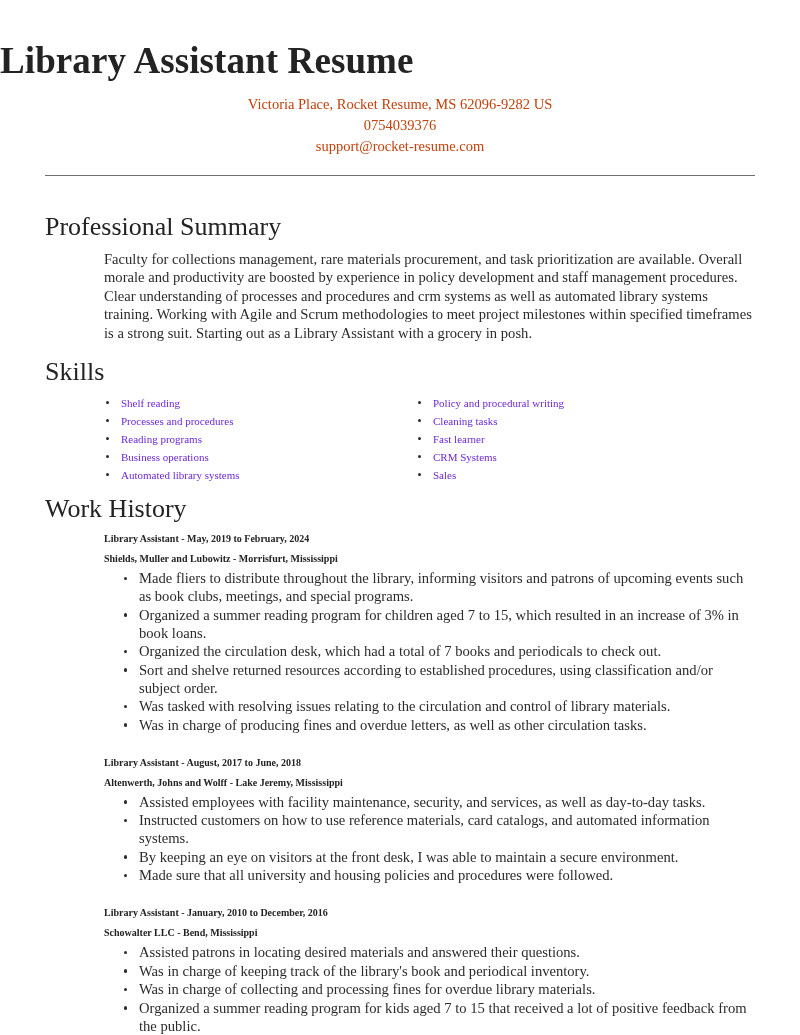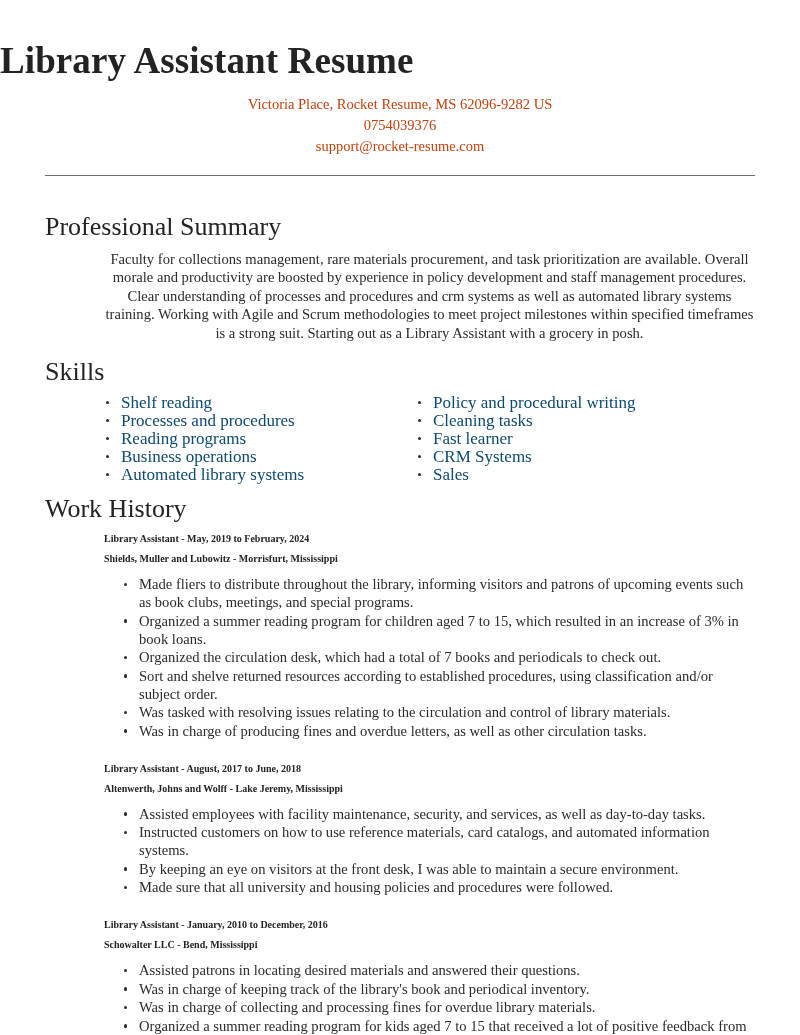--- a/index.html
+++ b/index.html
@@ -65,21 +65,21 @@
   }
   .section-summary { margin-top: 36px; }
   .section-skills  { margin-top: 12px; }
   .section-work    { margin-top: 10px; }
 
   .summary-body {
     margin-left: 59px;
     margin-top: 8px;
     font-size: 14.6px;
     line-height: 18.5px;
-    text-align: center;
+    text-align: left;
     color: #2b2b2b;
   }
 
   
   .skills-wrap {
     display: flex;
     margin-top: 7px;
     margin-left: 59px;
   }
   .skills-col {
@@ -87,24 +87,24 @@
     flex: 0 0 auto;
   }
   ul.plain {
     list-style: none;
     margin: 0;
     padding: 0;
   }
   ul.plain li {
     position: relative;
     padding-left: 17px;
-    font-size: 17px;
+    font-size: 11px;
     line-height: 18px;
     margin-bottom: 0px;
-    color: #0c4a6e;
+    color: #6d28d9;
   }
   ul.plain li::before {
     content: "";
     position: absolute;
     left: 2px;
     top: 7.5px;
     width: 3.4px;
     height: 3.4px;
     border-radius: 50%;
     background: #2b2b2b;
@@ -119,21 +119,21 @@
   }
   .job-title-line,
   .job-company-line {
     font-size: 10px;
     line-height: 20px;
     font-weight: 700;
     color: #232323;
   }
   .job-bullets {
     list-style: none;
-    margin: 6px 0 0 0;
+    margin: 0 0 0 0;
     padding: 0 0 0 78px;
   }
   .job-bullets li {
     position: relative;
     padding-left: 16px;
     font-size: 14.6px;
     line-height: 18px;
     margin-bottom: 0.5px;
     color: #2b2b2b;
   }

